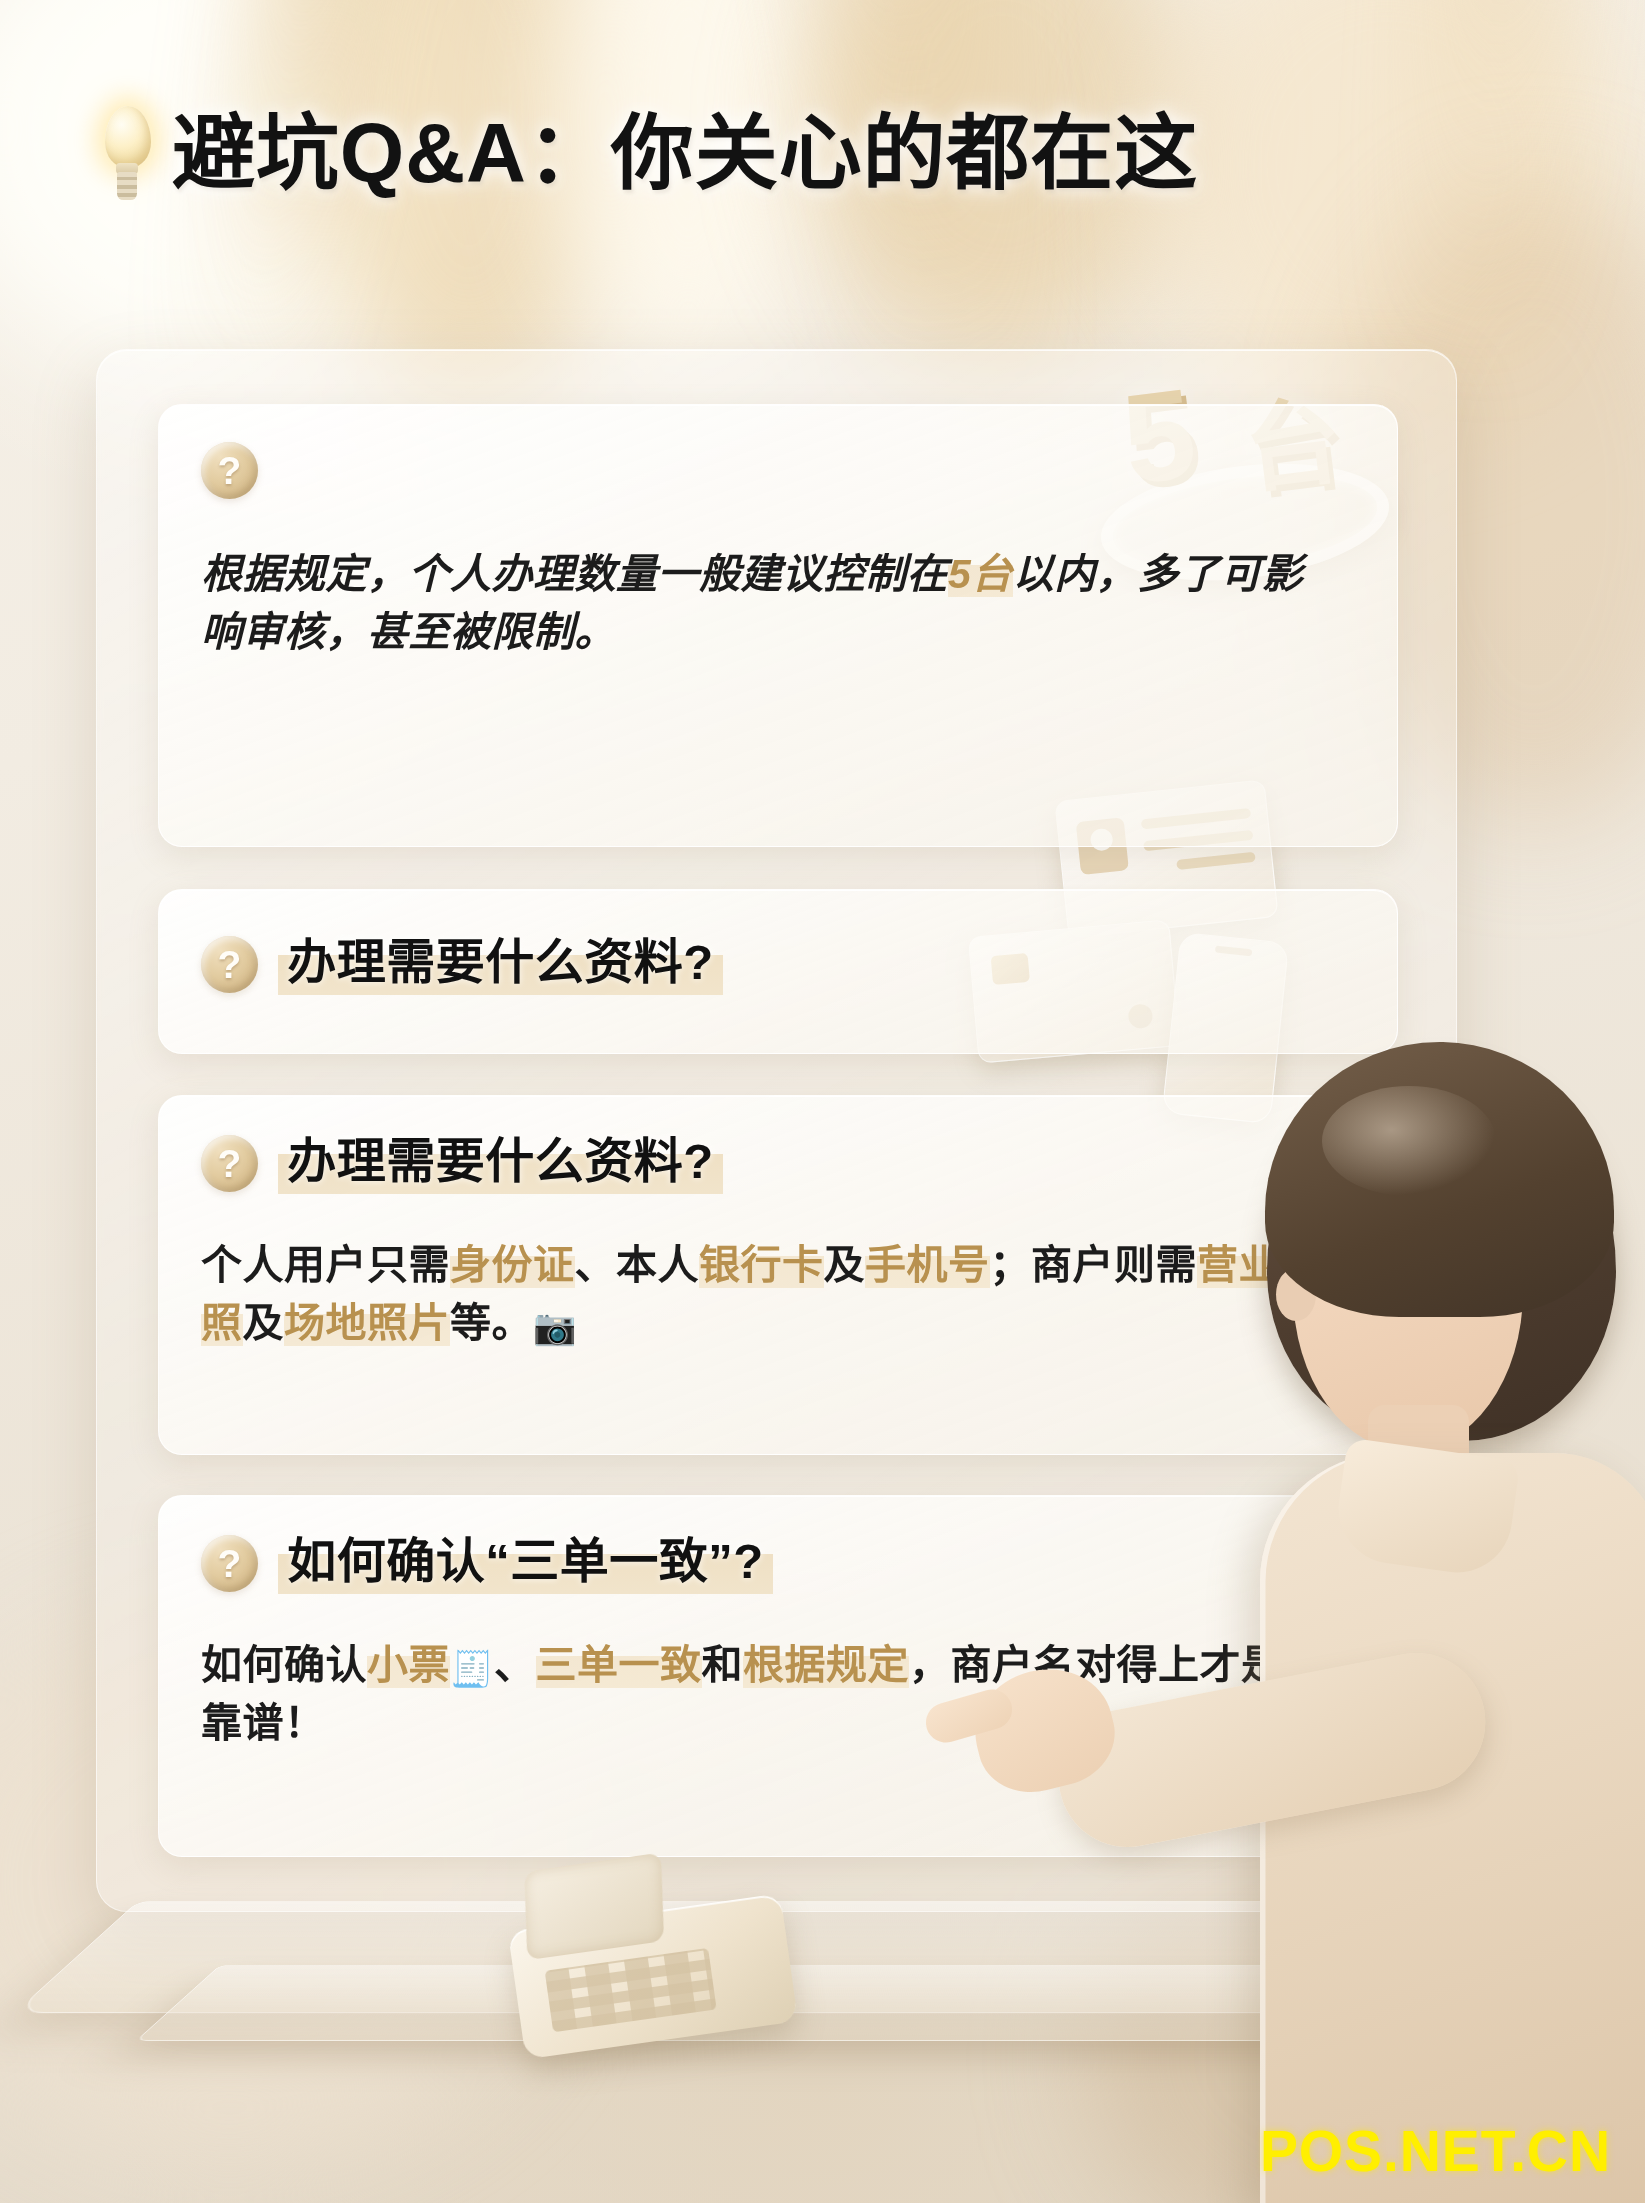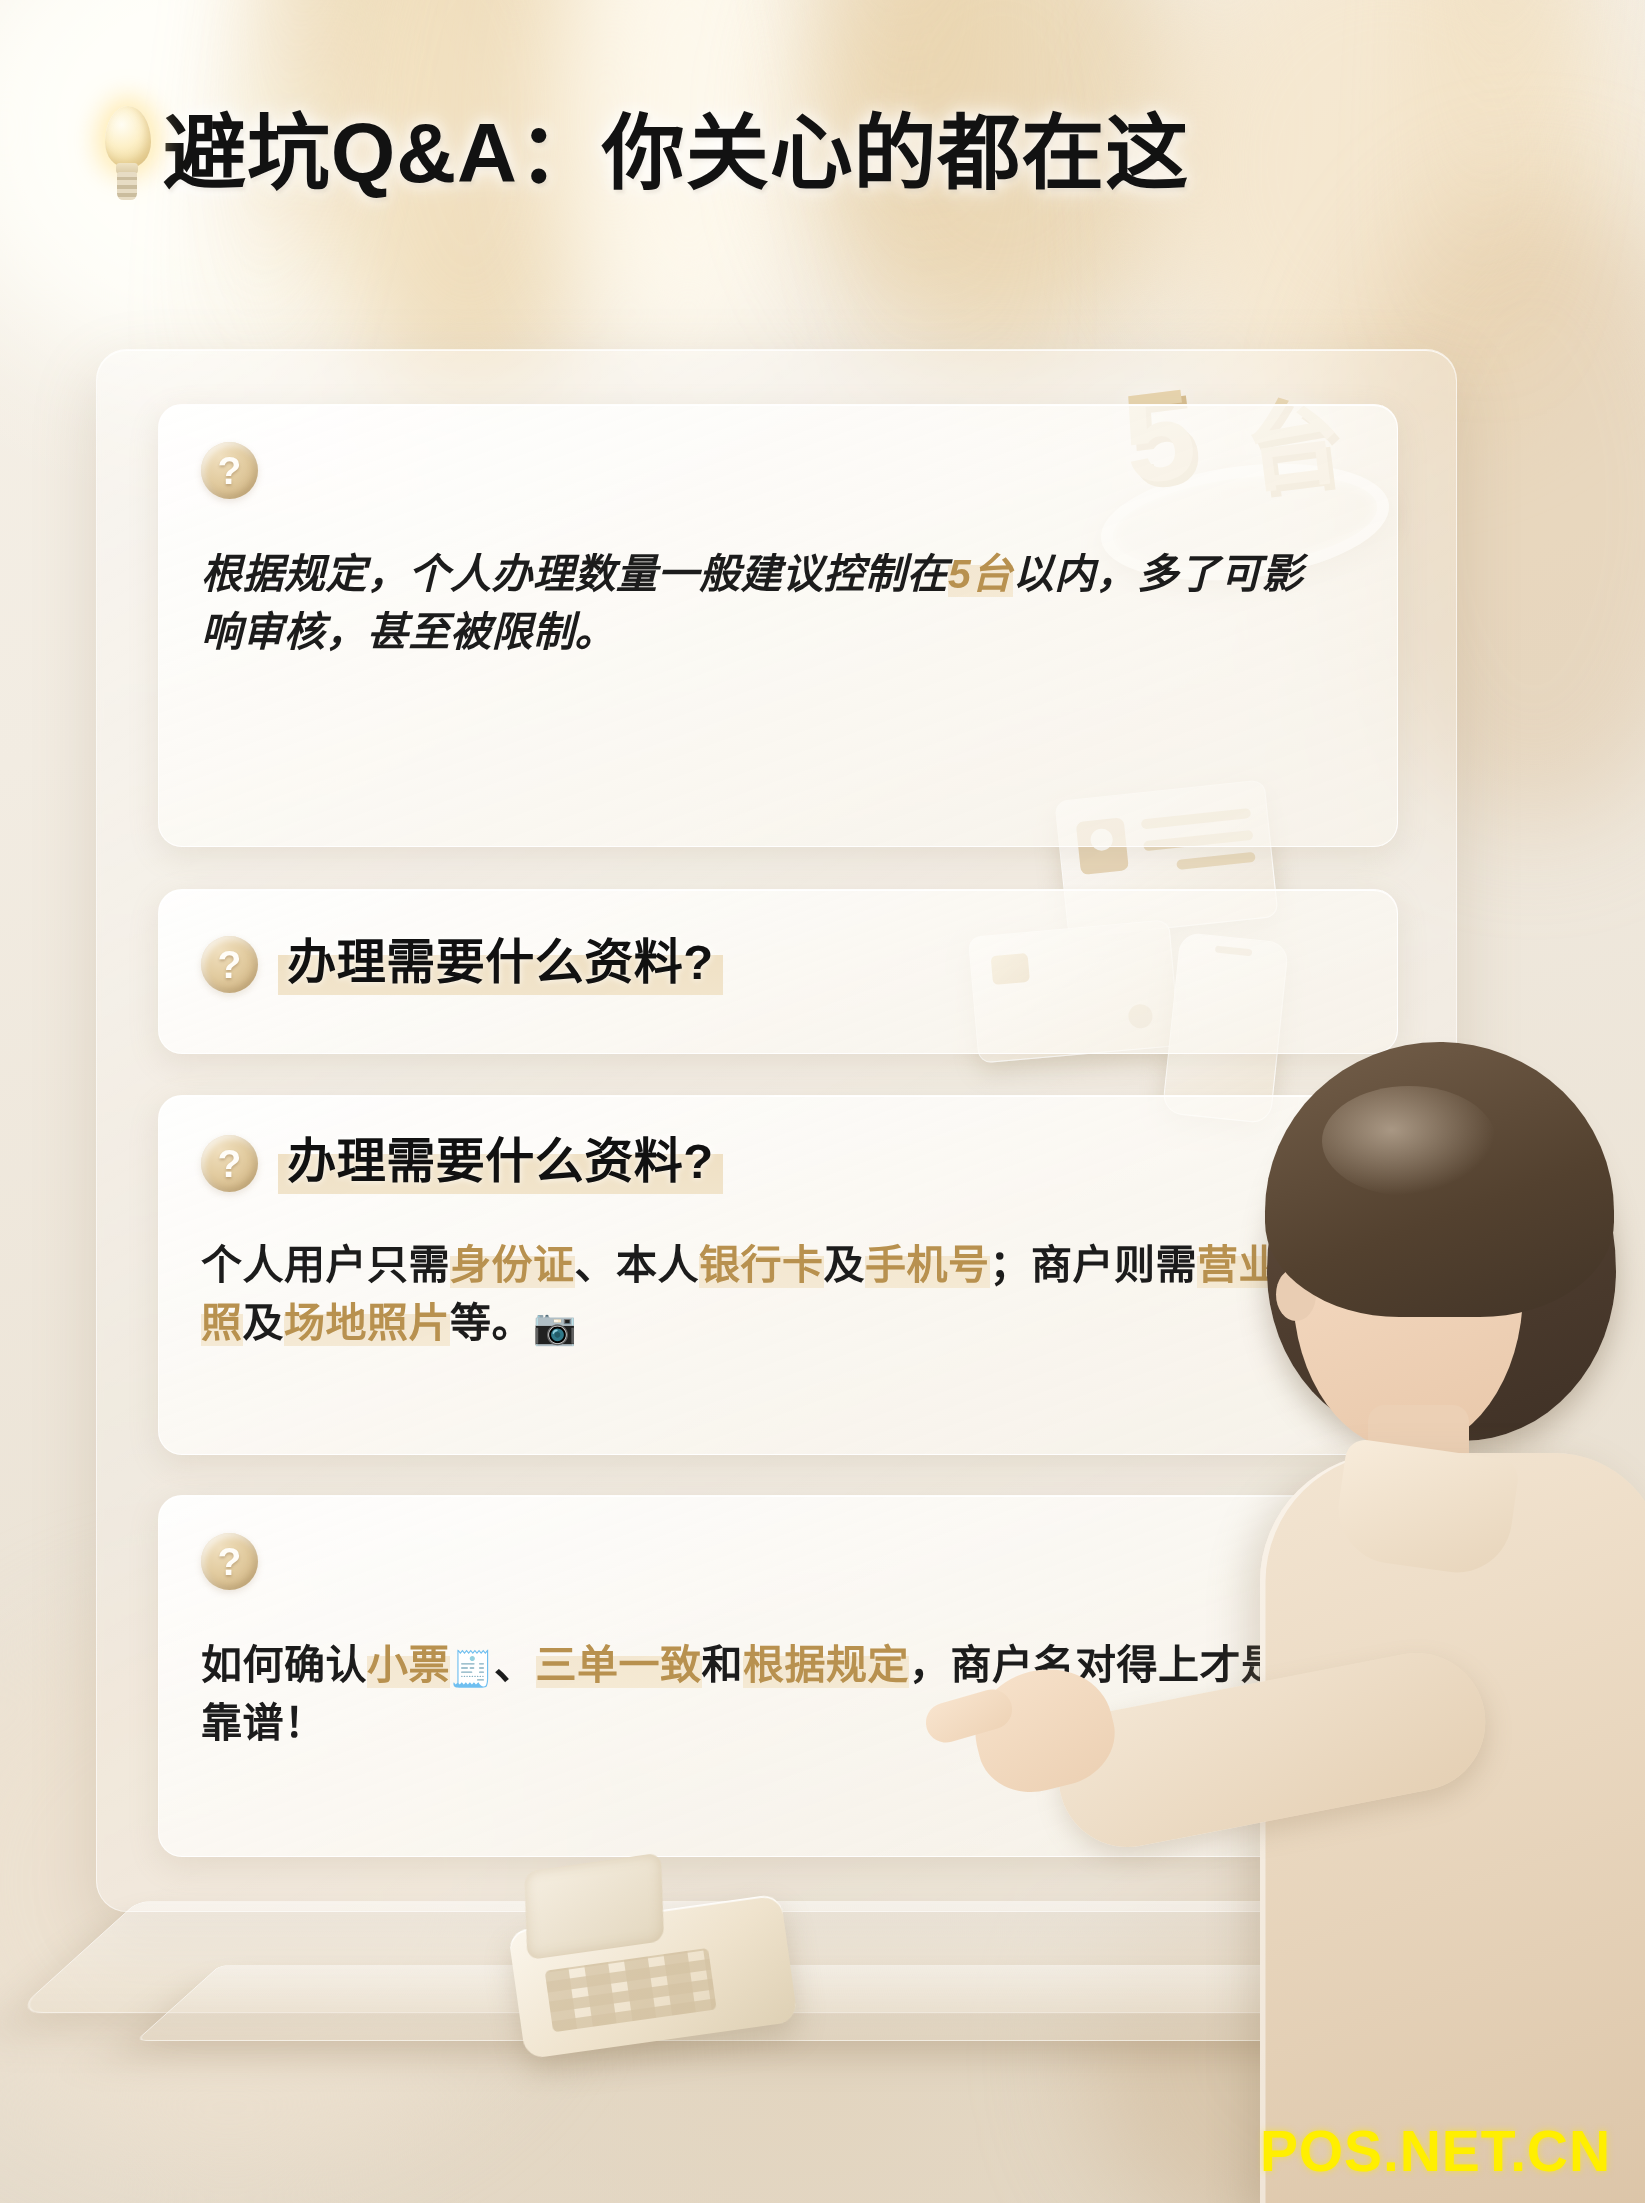--- a/index.html
+++ b/index.html
@@ -27,21 +27,21 @@
   .b5{left:1148px; top:-92px; width:478px;height:514px; background:rgba(245,230,203,.7);}
   .b6{left:1341px; top:184px;  width:386px;height:643px; background:rgba(214,186,145,.4);}
   .b7{left:-92px; top:1607px; width:643px;height:551px; background:rgba(237,226,208,.75);}
   .b8{left:1084px; top:1818px; width:661px;height:478px; background:rgba(205,180,146,.48);}
   .ray{position:absolute;filter:blur(37px);opacity:.55;}
   .r1{left:211px;top:-147px;width:138px;height:588px;background:linear-gradient(180deg,rgba(214,176,110,.55),rgba(214,176,110,0));transform:rotate(9deg);}
   .r2{left:826px;top:-184px;width:193px;height:643px;background:linear-gradient(180deg,rgba(228,196,141,.5),rgba(228,196,141,0));transform:rotate(-7deg);}
   .r3{left:1405px;top:-110px;width:165px;height:514px;background:linear-gradient(180deg,rgba(230,202,152,.45),rgba(230,202,152,0));transform:rotate(5deg);}
 
   
-  .title-row{position:absolute;left:99px;top:99px;width:1084px;height:110px;display:flex;align-items:center;gap:7px;}
+  .title-row{position:absolute;left:99px;top:99px;width:1084px;height:110px;display:flex;align-items:center;gap:16px;}
   .bulb{width:57px;height:96px;position:relative;flex:0 0 auto;}
   .bulb .glass{position:absolute;left:5.5px;top:0;width:46px;height:62px;border-radius:50% 50% 46% 46%/58% 58% 42% 42%;
     background:radial-gradient(circle at 36% 30%,#fffdf3 0%,#fdf0c8 42%,#f0dca2 78%,#e2c98c 100%);
     box-shadow:0 0 24px 9.2px rgba(255,231,160,.75), inset -3.7px -5.5px 9.2px rgba(207,176,112,.5);}
   .bulb .neck{position:absolute;left:17.4px;top:57px;width:22px;height:11px;background:linear-gradient(180deg,#efe3c4,#d9c9a4);border-radius:3.7px;}
   .bulb .base{position:absolute;left:18.4px;top:66px;width:20px;height:27.5px;border-radius:2.8px 2.8px 6.4px 6.4px;
     background:repeating-linear-gradient(180deg,#e7dcc4 0 4.6px,#cbbd9e 4.6px 8.3px);}
   h1.title{margin:0;font-size:83px;line-height:1.02;font-weight:700;color:#121212;letter-spacing:0.9px;
     font-family:"Liberation Sans","DejaVu Sans",sans-serif;
     text-shadow:0 0 14.7px rgba(255,255,255,.95),0 0 27.5px rgba(255,255,255,.8),1.8px 2.8px 3.7px rgba(120,100,70,.18);white-space:nowrap;}
@@ -241,20 +241,21 @@
   <div class="a-body" style="left:42px;top:140px;width:1139px;">
     <span>个人用户只需</span><span class="hl">身份证</span><span>、本人</span><span class="hl">银行卡</span><span>及</span><span class="hl">手机号</span><span>；商户则需</span><span class="hl">营业执照</span><span>及</span><span class="hl">场地照片</span><span>等。</span><span class="emoji">📷</span>
   </div>
 </div>
 
 <div class="card" id="card-4">
   <div class="q-head" style="left:42px;top:37px;">
     <div class="q-badge">
       <span>?</span>
     </div>
+    <div class="q-text">如何确认“三单一致”?</div>
   </div>
   <div class="a-body" style="left:42px;top:140px;width:1130px;">
     <span>如何确认</span><span class="hl">小票</span><span class="emoji">🧾</span><span>、</span><span class="hl">三单一致</span><span>和</span><span class="hl">根据规定</span><span>，商户名对得上才是真靠谱！</span>
   </div>
 </div>
 
 <div class="glass-shelf"></div>
 <div class="pos">
   <div class="body"></div>
   <div class="screen"></div>

